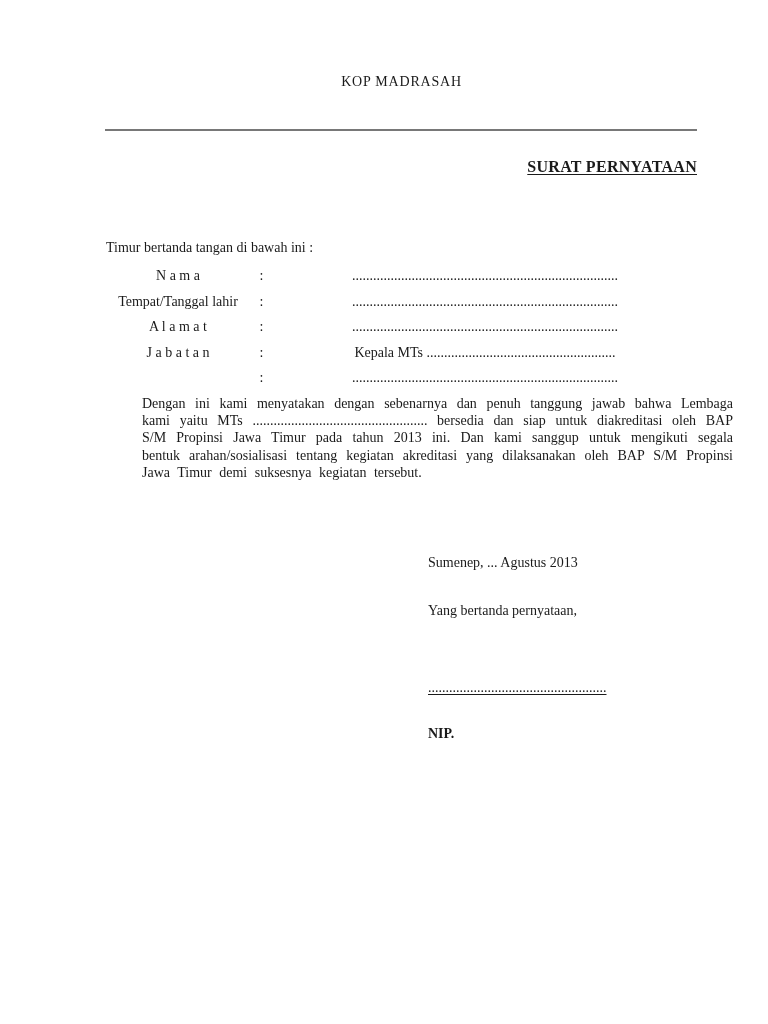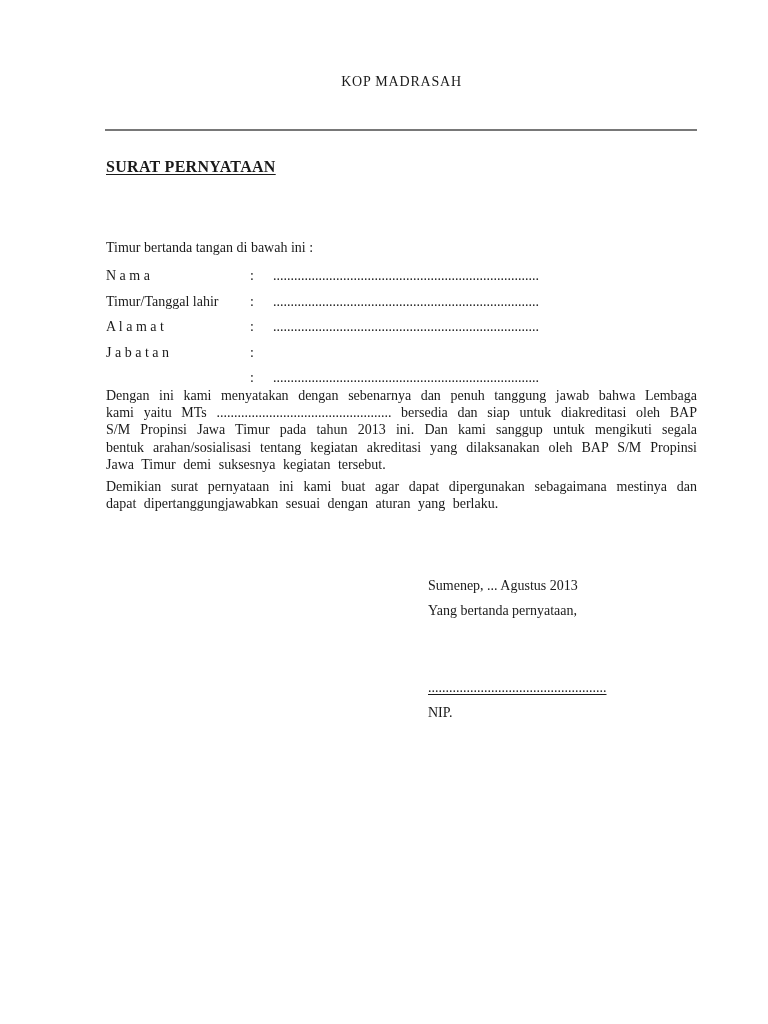--- a/index.html
+++ b/index.html
@@ -40,21 +40,21 @@
     left: -1px;
     width: 592px;
     height: 2px;
     background: #787878;
   }
   .title {
     position: absolute;
     top: 157px;
     left: 0;
     right: 0;
-    text-align: left;
+    text-align: right;
     font-weight: bold;
     font-size: 16px;
     letter-spacing: 0.3px;
     text-decoration: underline;
     text-underline-offset: 2px;
     line-height: 19px;
   }
   .intro {
     position: absolute;
     top: 239px;
@@ -65,49 +65,50 @@
     position: absolute;
     top: 267px;
     left: 0;
     width: 100%;
   }
   .field-row {
     display: flex;
     height: 25.6px;
     line-height: 17px;
     align-items: flex-start;
+    text-align: center;
   }
   .field-label { flex: 0 0 144px; }
   .field-colon { flex: 0 0 23px; }
   .field-value { flex: 1 1 auto; white-space: nowrap; overflow: hidden; }
   .para {
     position: absolute;
     left: 0;
     width: 591px;
     margin: 0;
     text-align: justify;
     line-height: 17.2px;
     word-spacing: 4px;
   }
-  .para1 { top: 387px; }
+  .para1 { top: 395px; margin-left: 36px; }
   .para2 { top: 478px; }
   .sig-item {
     position: absolute;
     left: 322px;
     line-height: 17px;
     white-space: nowrap;
   }
-  .sig-date { top: 577px; text-align: right; }
+  .sig-date { top: 554px; text-align: right; }
   .sig-role { top: 602px; }
   .sig-line {
     top: 679px;
     text-decoration: underline;
     text-underline-offset: 2px;
   }
-  .sig-nip { top: 704px; }
+  .sig-nip { top: 725px; font-weight: bold; }
 </style>
 </head>
 <body>
 
 <div class="page">
   <div class="content">
 
     <div class="kop">KOP MADRASAH</div>
 
     <div class="rule"></div>
@@ -116,43 +117,43 @@
 
     <div class="intro">Timur bertanda tangan di bawah ini :</div>
 
     <div class="fields">
       <div class="field-row">
         <span class="field-label">N a m a</span>
         <span class="field-colon">:</span>
         <span class="field-value">............................................................................</span>
       </div>
       <div class="field-row">
-        <span class="field-label">Timur/Tanggal lahir</span>
+        <span class="field-label">Tempat/Tanggal lahir</span>
         <span class="field-colon">:</span>
         <span class="field-value">............................................................................</span>
       </div>
       <div class="field-row">
         <span class="field-label">A l a m a t</span>
         <span class="field-colon">:</span>
         <span class="field-value">............................................................................</span>
       </div>
       <div class="field-row">
         <span class="field-label">J a b a t a n</span>
         <span class="field-colon">:</span>
+        <span class="field-value">Kepala MTs ......................................................</span>
       </div>
       <div class="field-row">
         <span class="field-label"></span>
         <span class="field-colon">:</span>
         <span class="field-value">............................................................................</span>
       </div>
     </div>
 
     <p class="para para1">Dengan ini kami menyatakan dengan sebenarnya dan penuh tanggung jawab bahwa Lembaga kami yaitu MTs .................................................. bersedia dan siap untuk diakreditasi oleh BAP S/M Propinsi Jawa Timur pada tahun 2013 ini. Dan kami sanggup untuk mengikuti segala bentuk arahan/sosialisasi tentang kegiatan akreditasi yang dilaksanakan oleh BAP S/M Propinsi Jawa Timur demi suksesnya kegiatan tersebut.</p>
 
-    <p class="para para2">Demikian surat pernyataan ini kami buat agar dapat dipergunakan sebagaimana mestinya dan dapat dipertanggungjawabkan sesuai dengan aturan yang berlaku.</p>
 
     <div class="sig-item sig-date">Sumenep, ... Agustus 2013</div>
     <div class="sig-item sig-role">Yang bertanda pernyataan,</div>
     <div class="sig-item sig-line">...................................................</div>
     <div class="sig-item sig-nip">NIP.</div>
 
   </div>
 </div>
 
 </body></html>

